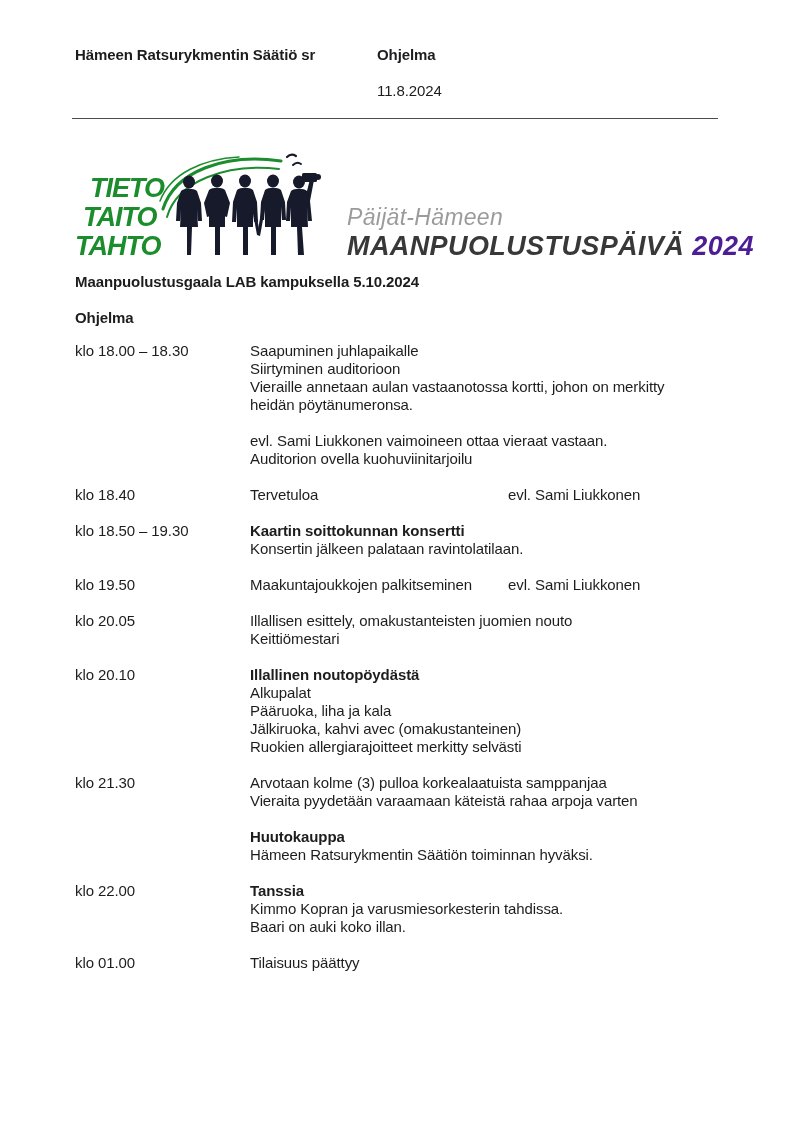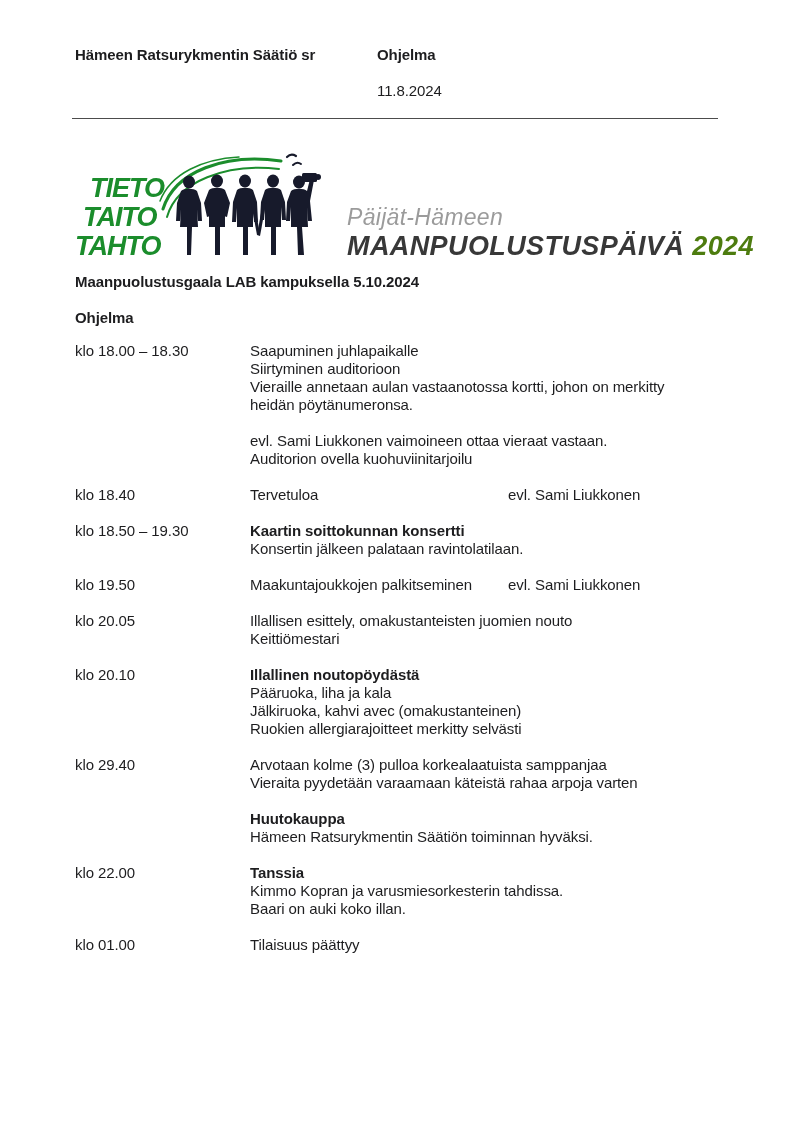--- a/index.html
+++ b/index.html
@@ -17,21 +17,21 @@
   .doc-type { font-weight:bold; display:block; }
   .doc-date { display:block; margin-top:18px; }
   .rule { border:none; border-top:1px solid #4c4c4c; margin-left:-3px; width:646px; }
   
   .logo-row { margin-top:30px; height:112px; display:flex; align-items:flex-end;font-style:italic; }
   .logo-mark { flex:0 0 250px; width:250px; height:112px; }
   .logo-text { margin-left:22px; padding-top:30px; white-space:nowrap; }
   .logo-region { font-size:23px; line-height:28px; color:#9b9b9b; letter-spacing:0.3px; }
   .logo-event-line { font-size:27px; line-height:30px; font-weight:bold; letter-spacing:0.4px; }
   .logo-event { color:#383838; }
-  .logo-year { color:#4d7c0f; margin-left:8px; }
+  .logo-year { color:#4c1d95; margin-left:8px; }
   .motto-text { font-weight:800; letter-spacing:-1px; }
   
   .event-title { margin-top:12px; font-size:15px; font-weight:bold; line-height:18px; }
   .program-heading { margin-top:18px; font-size:15px; font-weight:bold; line-height:18px; }
   
   .schedule { margin-top:15px; }
   .row { position:relative; display:flex; margin-bottom:18px; }
   .time { flex:0 0 175px; width:175px; }
   .desc { flex:1 1 auto; }
   .para { margin-bottom:18px; }
@@ -162,28 +162,29 @@
             <div class="line">Illallisen esittely, omakustanteisten juomien nouto</div>
             <div class="line">Keittiömestari</div>
           </div>
         </div>
       </div>
       <div class="row">
         <span class="time">klo 20.10</span>
         <div class="desc">
           <div class="para">
             <div class="line bold">Illallinen noutopöydästä</div>
+            <div class="line">Alkupalat</div>
             <div class="line">Pääruoka, liha ja kala</div>
             <div class="line">Jälkiruoka, kahvi avec (omakustanteinen)</div>
             <div class="line">Ruokien allergiarajoitteet merkitty selvästi</div>
           </div>
         </div>
       </div>
       <div class="row">
-        <span class="time">klo 29.40</span>
+        <span class="time">klo 21.30</span>
         <div class="desc">
           <div class="para">
             <div class="line">Arvotaan kolme (3) pulloa korkealaatuista samppanjaa</div>
             <div class="line">Vieraita pyydetään varaamaan käteistä rahaa arpoja varten</div>
           </div>
           <div class="para">
             <div class="line bold">Huutokauppa</div>
             <div class="line">Hämeen Ratsurykmentin Säätiön toiminnan hyväksi.</div>
           </div>
         </div>

